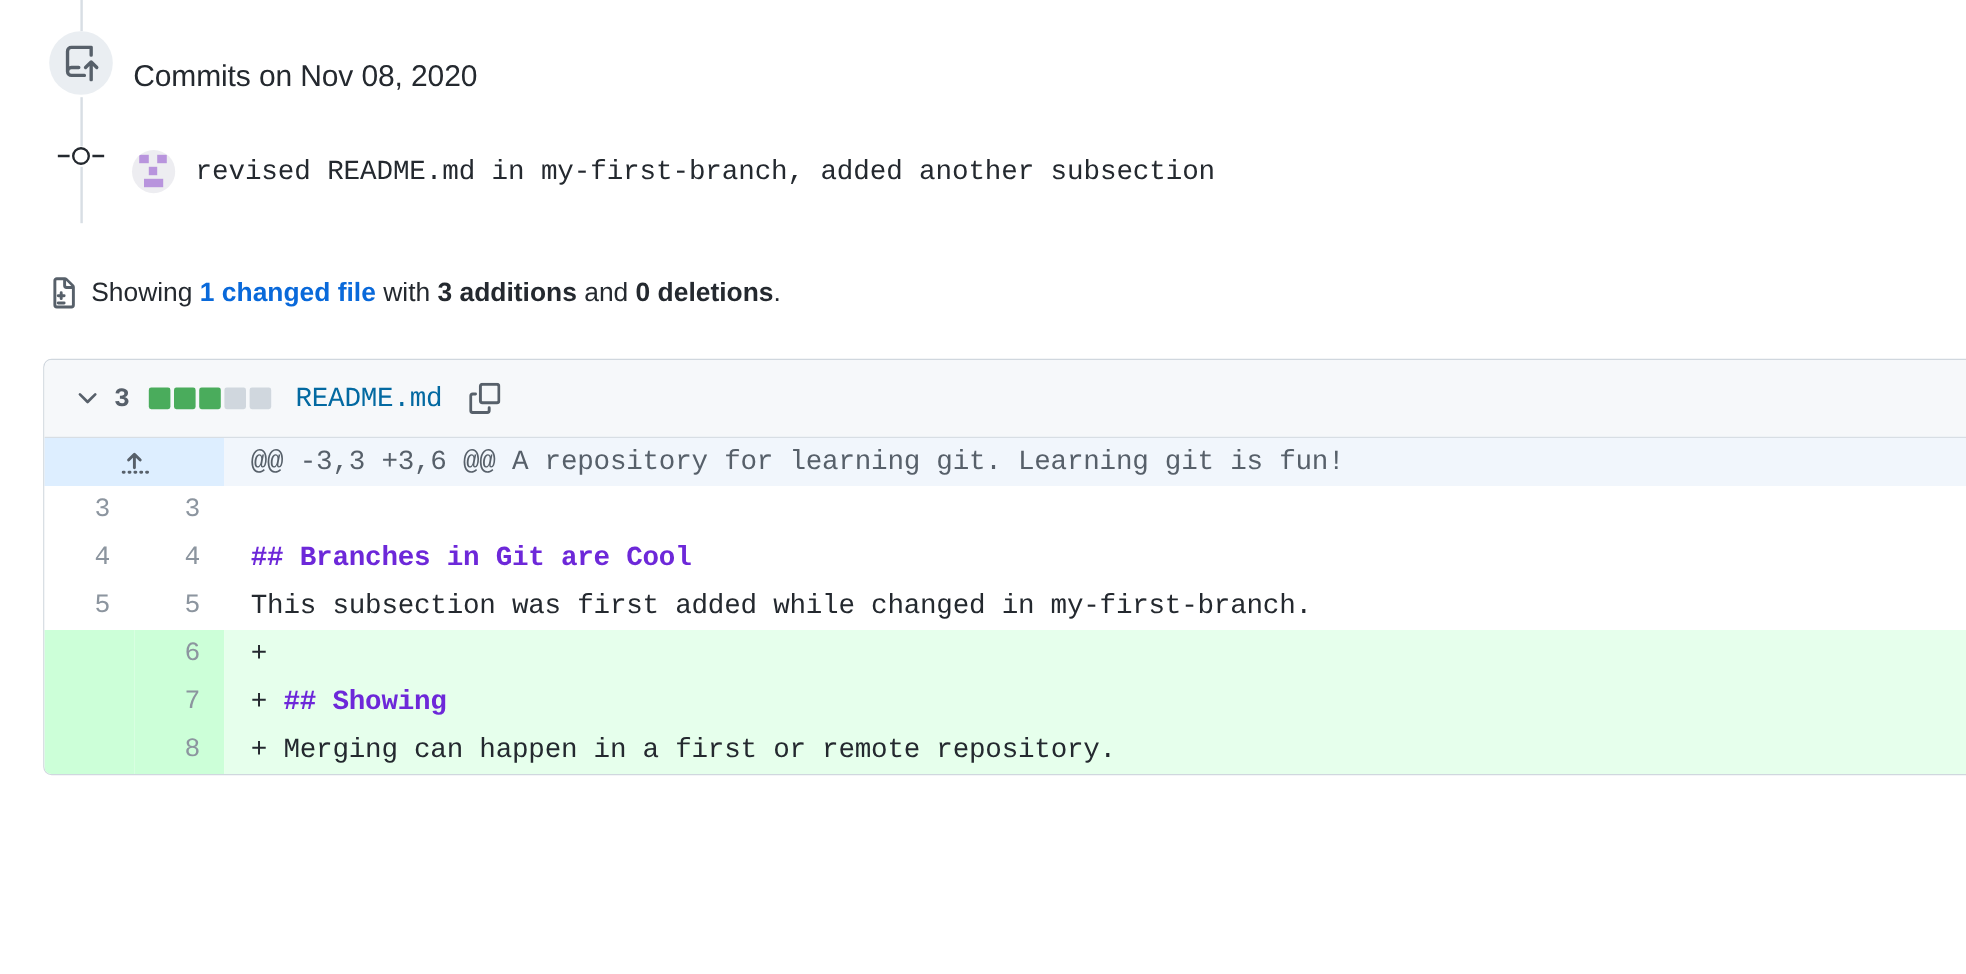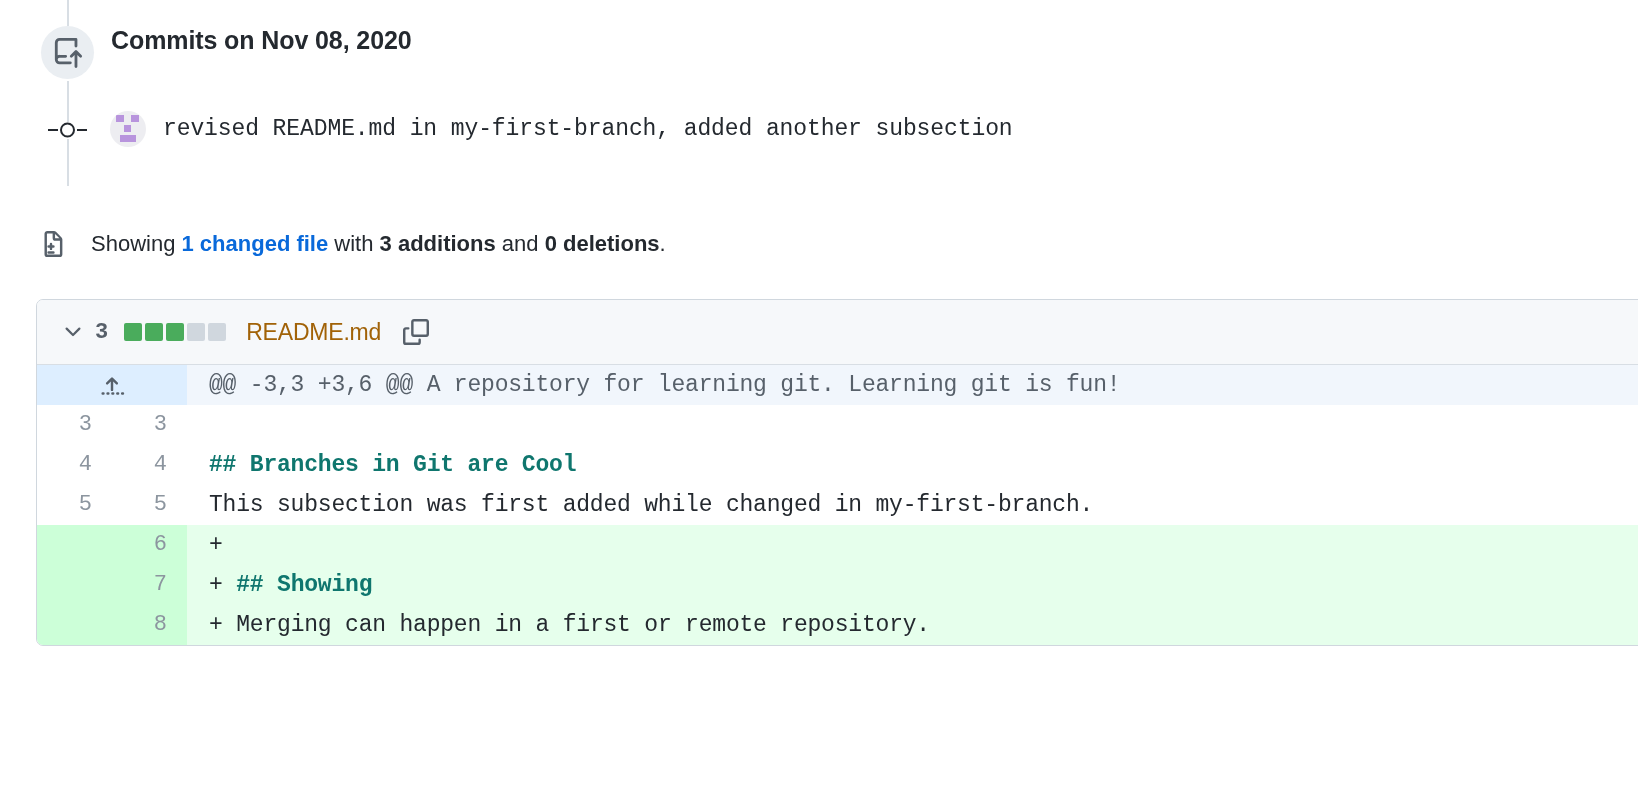--- a/index.html
+++ b/index.html
@@ -44,42 +44,42 @@
     background: #eaeef2;
     display: flex;
     align-items: center;
     justify-content: center;
   }
   .tl-badge svg { display: block; }
 
   .commits-on {
     position: absolute;
     left: 111px;
-    top: 24px;
+    top: 48px;
     font-size: 25px;
     line-height: 33px;
-    font-weight: 700;
+    font-weight: 400;
     color: #24292f;
     letter-spacing: -0.1px;
   }
 
   .tl-dot {
     position: absolute;
     left: 48px;
     top: 121px;
     width: 39px;
     height: 18px;
     display: flex;
     align-items: center;
   }
 
   .commit-row {
     position: absolute;
     left: 110px;
-    top: 111px;
+    top: 125px;
     display: flex;
     align-items: center;
     gap: 17px;
   }
   .avatar {
     width: 36px;
     height: 36px;
     border-radius: 50%;
     background: #ededf1;
     position: relative;
@@ -105,21 +105,21 @@
     letter-spacing: -0.1px;
   }
 
   
   .showing {
     position: absolute;
     left: 38px;
     top: 228px;
     display: flex;
     align-items: center;
-    gap: 27px;
+    gap: 12px;
   }
   .showing svg { display: block; flex: none; }
   .showing-text {
     font-size: 22px;
     line-height: 32px;
     color: #24292f;
     white-space: nowrap;
   }
   .showing-text .lnk { color: #0969da; font-weight: 600; }
   .showing-text .b   { font-weight: 700; }
@@ -151,23 +151,23 @@
     font-size: 22px;
     font-weight: 700;
     color: #57606a;
     margin-right: 16px;
   }
   .diffstat { display: flex; gap: 3px; margin-right: 20px; }
   .diffstat span { width: 18px; height: 18px; display: block; border-radius: 2px; }
   .ds-add   { background: #4aac5c; }
   .ds-empty { background: #d0d7de; }
   .fh-name {
-    font-family: Liberation Sans, sans-serif;
+    font-family: Liberation Mono, monospace;
     font-size: 23px;
-    color: #a16207;
+    color: #0369a1;
     margin-right: 22px;
     letter-spacing: -0.2px;
   }
   .copy-btn { display: flex; align-items: center; }
 
   
   .difftable { width: 100%; border-collapse: collapse; table-layout: fixed; }
   .difftable td { padding: 0; vertical-align: top; }
 
   .ln {
@@ -203,21 +203,21 @@
   tr.hunk .ln-exp svg { display: inline-block; vertical-align: middle; }
   tr.hunk .code { color: #57606a; }
 
   
   tr.ctx td { background: #ffffff; }
 
   
   tr.add .ln   { background: #ccffd8; }
   tr.add .code { background: #e6ffec; }
 
-  .md-head { color: #0f766e; font-weight: 700; }
+  .md-head { color: #6d28d9; font-weight: 700; }
 </style>
 </head>
 <body>
 
 <div class="timeline">
   <div class="rail rail-top"></div>
   <div class="rail rail-mid"></div>
   <div class="rail rail-bot"></div>
 
   <div class="tl-badge">

